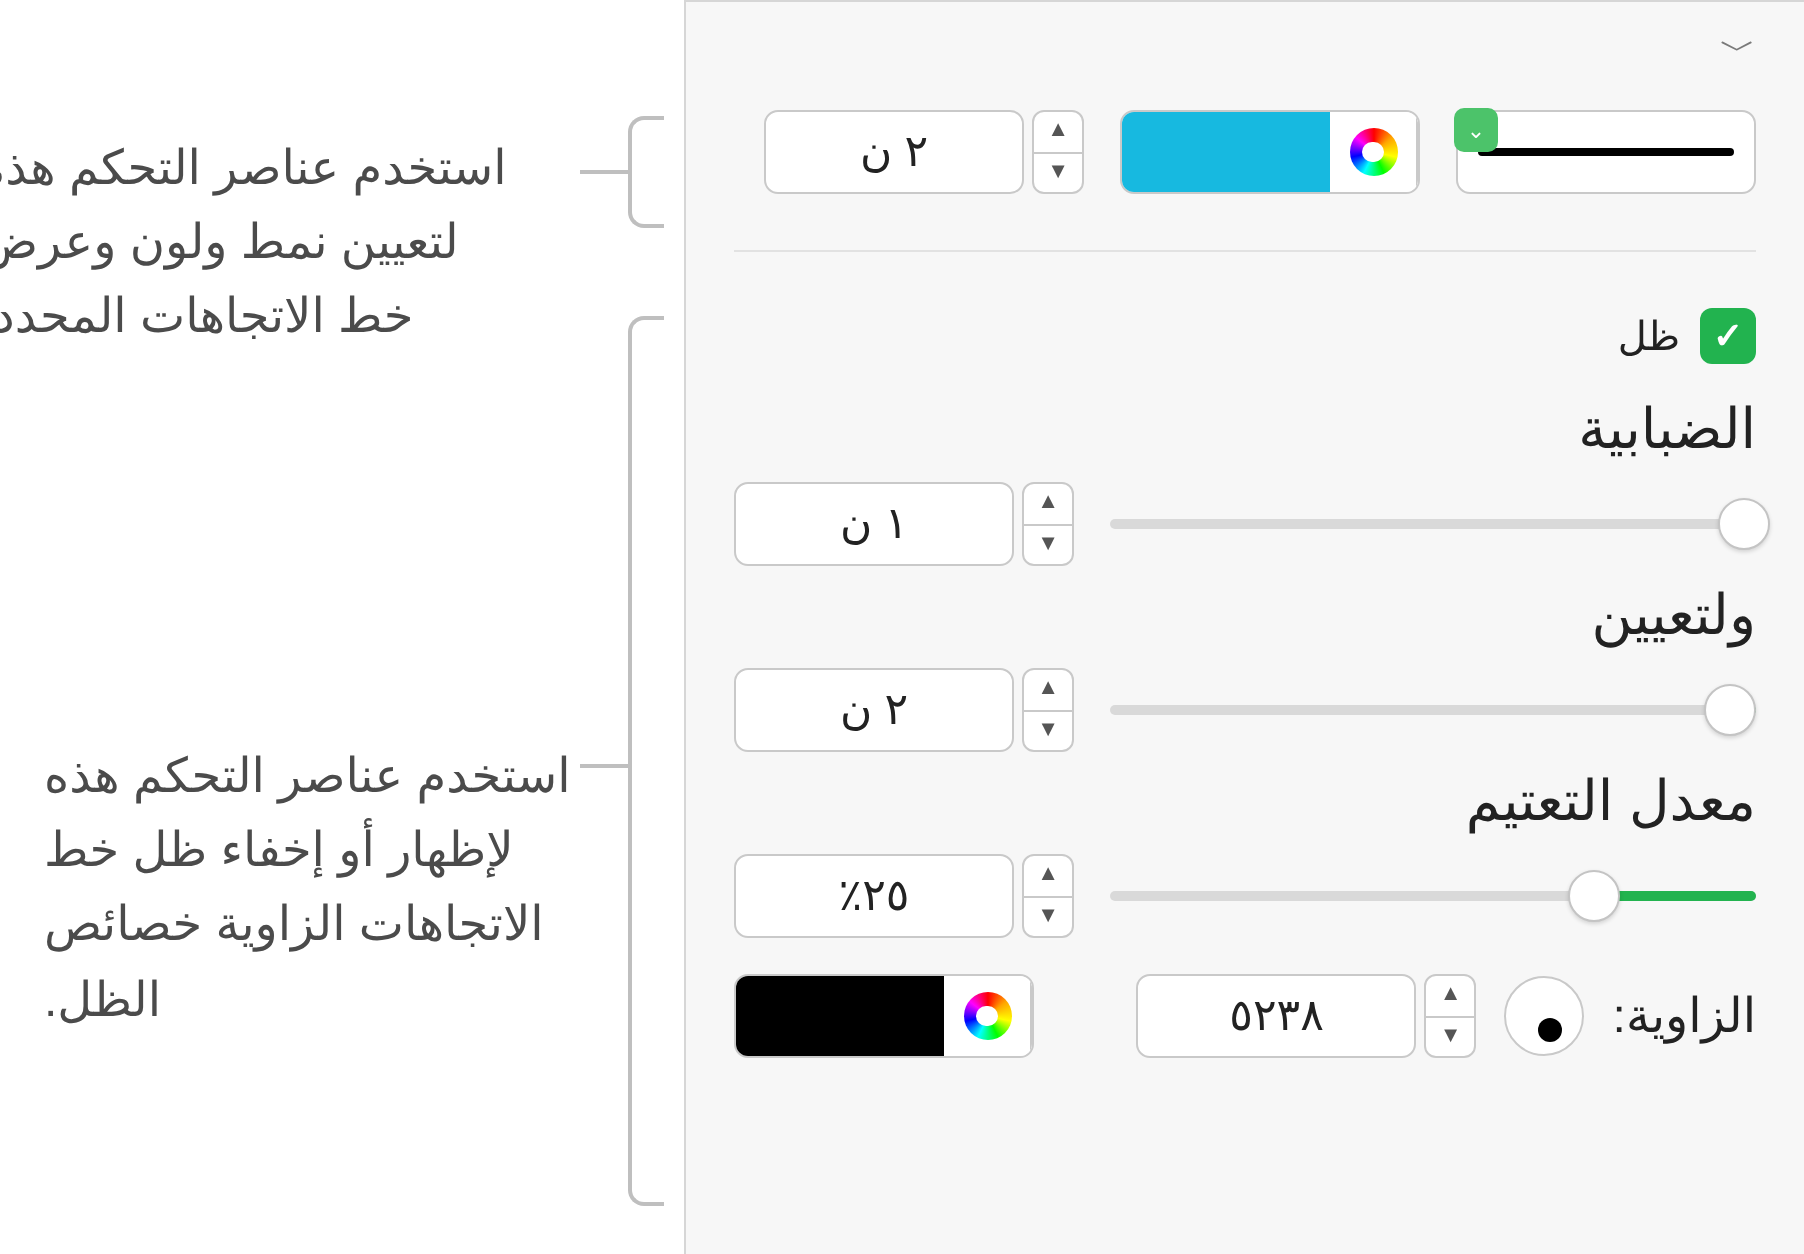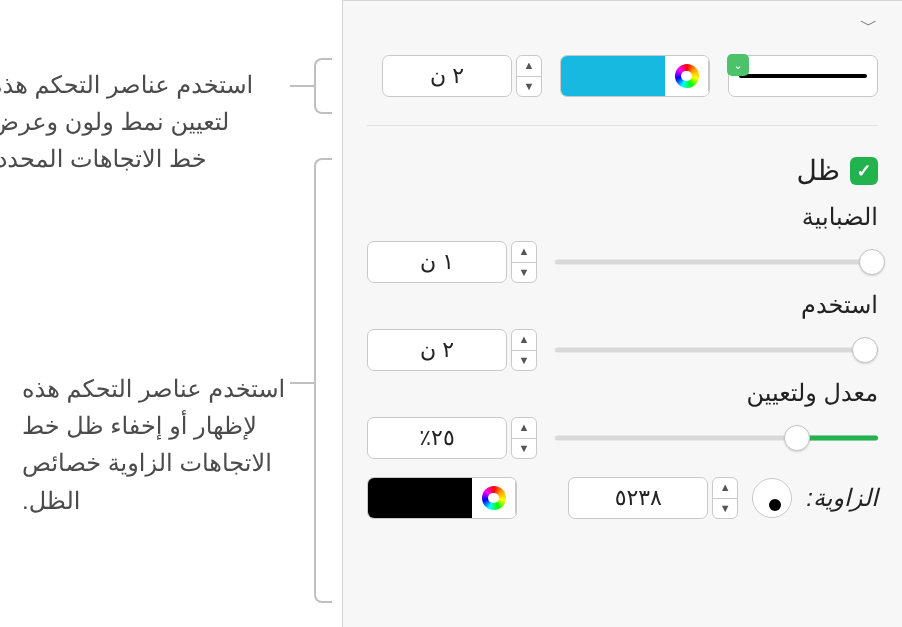--- a/index.html
+++ b/index.html
@@ -96,42 +96,42 @@
       flex:1; display:flex; align-items:center; justify-content:center;
       font-size:11px; color:#555; line-height:1;
     }
     .stepper-arrows div:first-child{ border-bottom:1px solid #c9c9c9; }
     .shadow-check-row{ display:flex; align-items:center; gap:10px; margin-bottom:16px; }
     .checkbox{
       width:28px; height:28px; border-radius:6px;
       background:#22b34f; display:flex; align-items:center; justify-content:center;
       color:#fff; font-size:18px; font-weight:bold;
     }
-    .shadow-label{ font-size:28px; color:#222; }
-    .prop-label{ font-size:24px; color:#222; margin-bottom:10px; margin-top:8px; text-align:right; }
+    .shadow-label{ font-size:20px; color:#222; }
+    .prop-label{ font-size:28px; color:#222; margin-bottom:10px; margin-top:8px; text-align:right; }
     .slider-row{ display:flex; align-items:center; gap:18px; margin-bottom:6px; }
     .slider-track{
       position:relative; flex:1; height:28px;
     }
     .track-bg{
       position:absolute; right:0; top:50%; transform:translateY(-50%);
       width:100%; height:5px; background:#d9d9d9; border-radius:3px;
     }
     .track-fill{
       position:absolute; right:0; top:50%; transform:translateY(-50%);
       height:5px; background:#22b34f; border-radius:3px;
     }
     .thumb{
       position:absolute; top:50%; transform:translate(50%,-50%);
       width:26px; height:26px; border-radius:50%;
       background:#fff; border:1px solid #c4c4c4;
       box-shadow:0 1px 2px rgba(0,0,0,.15);
     }
     .angle-row{ display:flex; align-items:center; gap:14px; margin-top:18px; }
-    .angle-label{ font-size:24px; color:#222;font-style:italic; }
+    .angle-label{ font-size:24px; color:#222; }
     .angle-dial{
       width:40px; height:40px; border-radius:50%;
       background:#fff; border:1px solid #c9c9c9;
       position:relative;
     }
     .angle-dot{
       position:absolute; width:12px; height:12px; border-radius:50%;
       background:#000;
     }
     .spacer{ flex:1; }
@@ -191,37 +191,37 @@
     </div>
     <div class="stepper-wrap">
       <div class="stepper-arrows">
           <div>▲</div>
           <div>▼</div>
         </div>
       <input class="stepper-input small" value="١ ن" style="">
     </div>
   </div>
 
-  <div class="prop-label">استخدم</div>
+  <div class="prop-label">ولتعيين</div>
   <div class="slider-row">
     <div class="slider-track">
       <div class="track-bg"></div>
       <div class="track-fill" style="width:4%"></div>
       <div class="thumb" style="right:4%"></div>
     </div>
     <div class="stepper-wrap">
       <div class="stepper-arrows">
           <div>▲</div>
           <div>▼</div>
         </div>
       <input class="stepper-input small" value="٢ ن" style="">
     </div>
   </div>
 
-  <div class="prop-label">معدل ولتعيين</div>
+  <div class="prop-label">معدل التعتيم</div>
   <div class="slider-row">
     <div class="slider-track">
       <div class="track-bg"></div>
       <div class="track-fill" style="width:25%"></div>
       <div class="thumb" style="right:25%"></div>
     </div>
     <div class="stepper-wrap">
       <div class="stepper-arrows">
           <div>▲</div>
           <div>▼</div>

